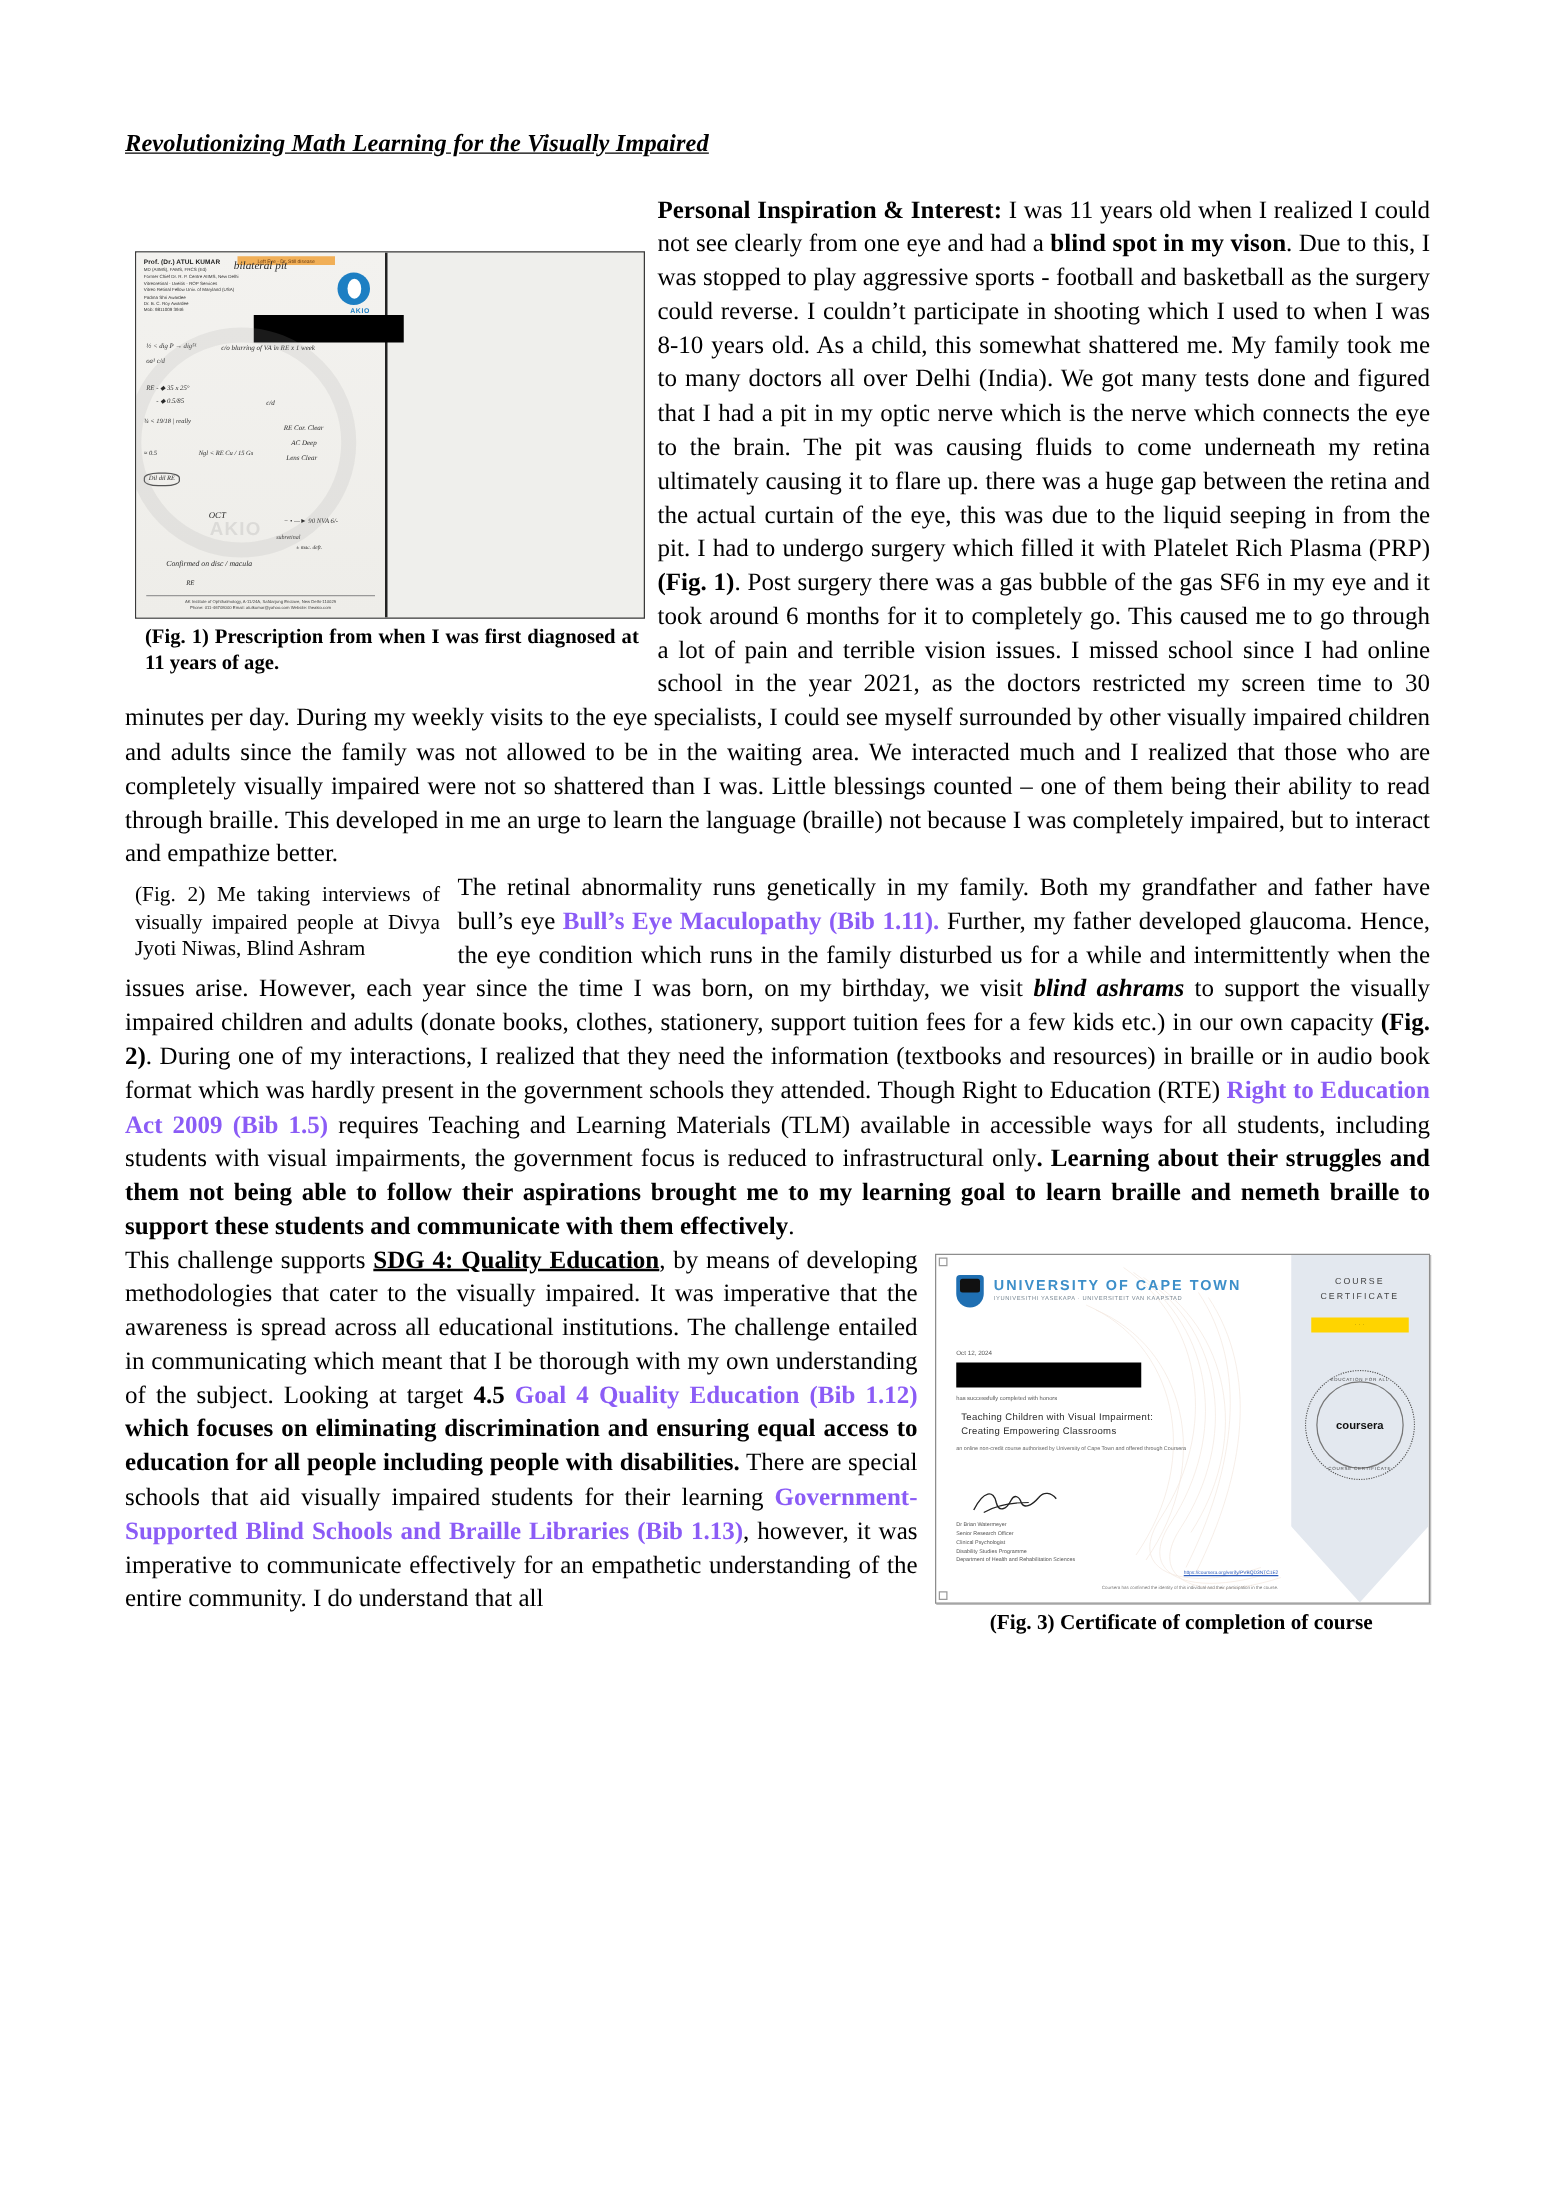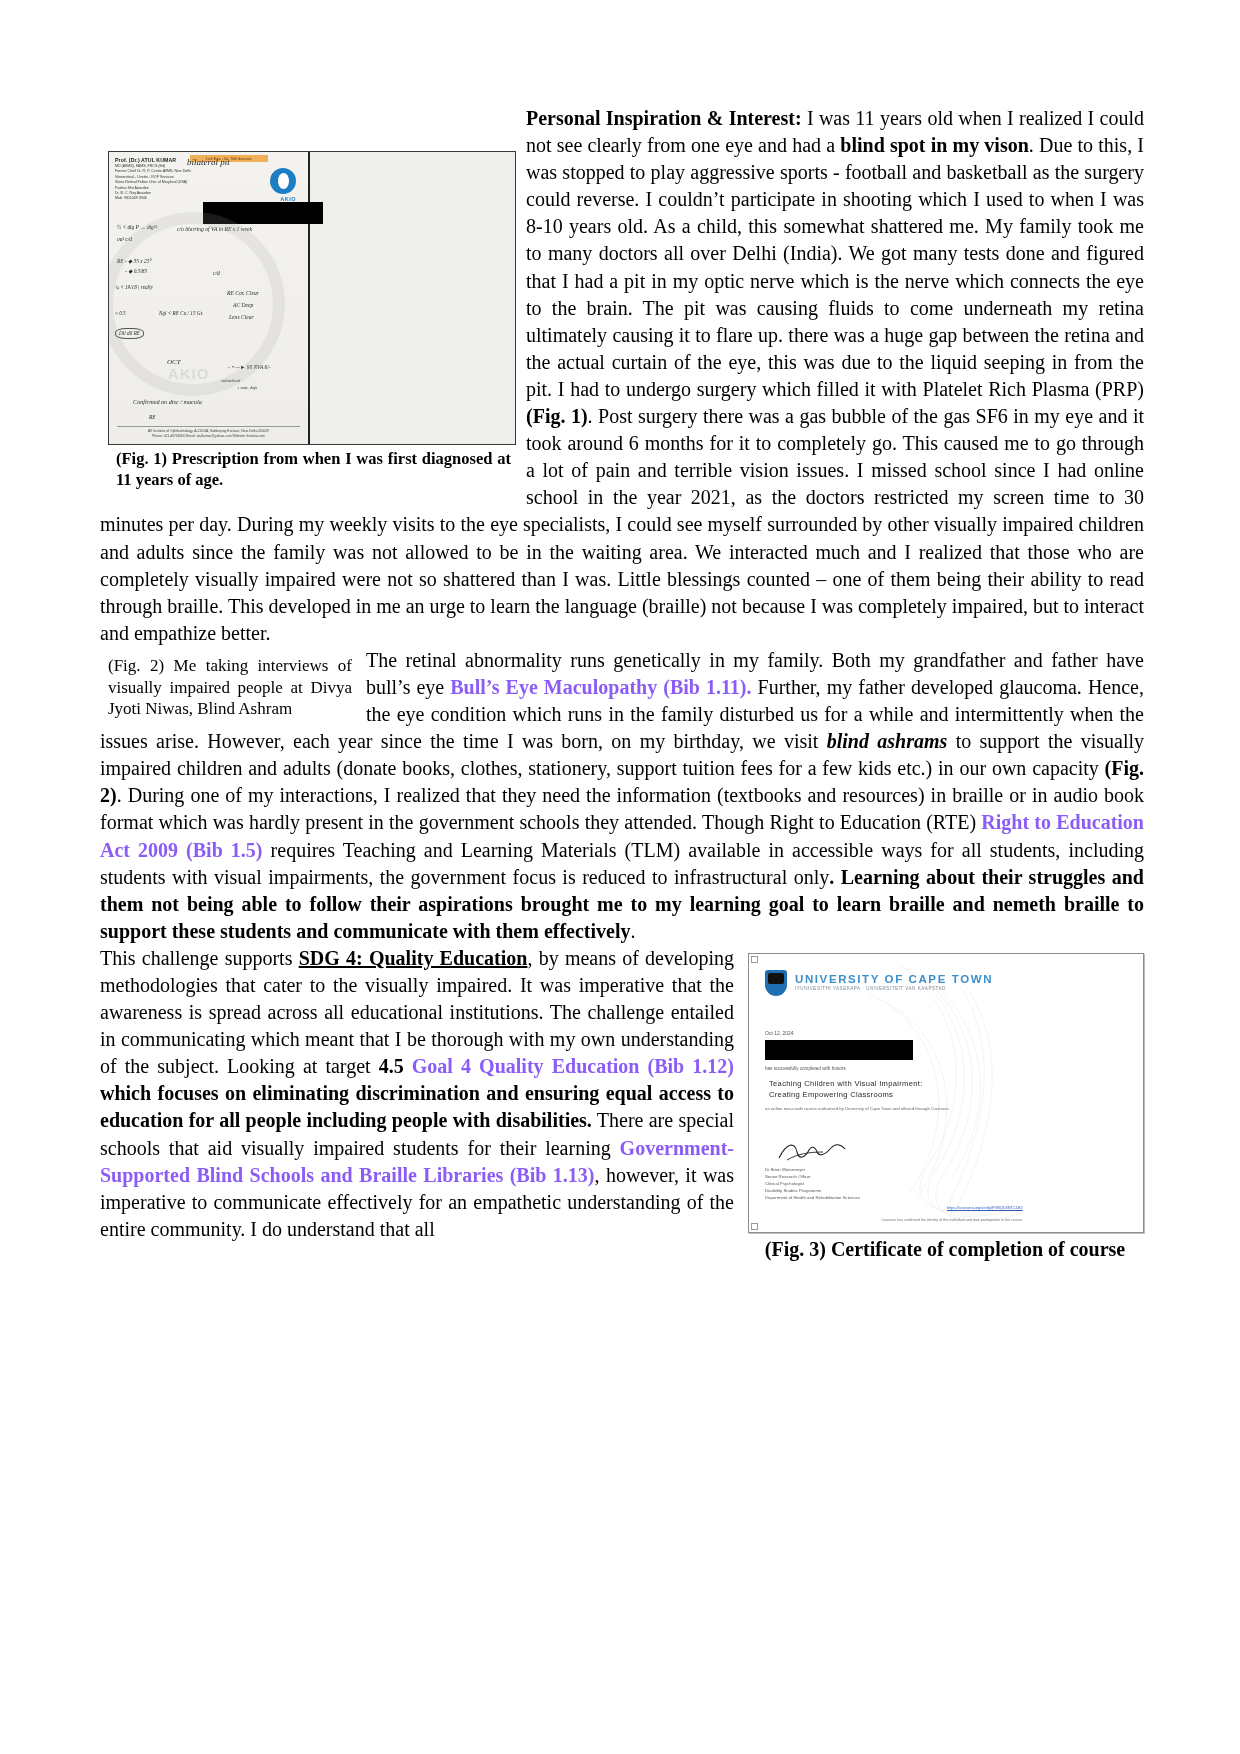--- a/index.html
+++ b/index.html
@@ -290,30 +290,31 @@
     font-family:"Liberation Sans",sans-serif; font-size:3.6px; letter-spacing:.6px; color:#444;
   }
   .cc-seal-bot {
     position:absolute; bottom:5px; left:0; right:0; text-align:center;
     font-family:"Liberation Sans",sans-serif; font-size:3.6px; letter-spacing:.6px; color:#444;
   }
   .guilloche {
     position:absolute; inset:0; pointer-events:none; opacity:.5;
   }
   .fig3-cap {
-    font-size: 20px; font-weight: bold; text-align:center;
+    font-size: 17px; font-weight: bold; text-align:center;
     margin-top: 4px; width: 394px; line-height:1.25;
   }
   .clearfix::after { content:""; display:block; clear:both; }
 </style>
 </head>
 <body>
 
 <div class="page">
 
+  <div class="doc-title">Revolutionizing Math Learning for the Visually Impaired</div>
 
 
 
   <p class="body">
     <span class="fig1-wrap">
       <span class="fig1-img">
         <span class="rx-left">
           <span class="rx-hdrname">Prof. (Dr.) ATUL KUMAR</span>
           <span class="rx-hdrlines" style="white-space:pre-line">MD (AIIMS), FAMS, FRCS (Ed)
 Former Chief Dr. R. P. Centre AIIMS, New Delhi
@@ -418,19 +419,30 @@
             </svg>
           </span>
           <span class="cert-signer" style="white-space:pre-line">Dr Brian Watermeyer
 Senior Research Officer
 Clinical Psychologist
 Disability Studies Programme
 Department of Health and Rehabilitation Sciences</span>
           <span class="cert-verify">https://coursera.org/verify/PVBQD3NTC1E2</span>
           <span class="cert-verify2">Coursera has confirmed the identity of this individual and their participation in the course.</span>
         </span>
+        <span class="cert-right">
+          <span class="cc-title" style="white-space:pre-line">COURSE
+CERTIFICATE</span>
+          <span class="cc-bar">· · ·</span>
+          <span class="cc-seal">
+            <span class="cc-seal-inner"></span>
+            <span class="cc-seal-top">EDUCATION FOR ALL</span>
+            <span class="cc-seal-brand">coursera</span>
+            <span class="cc-seal-bot">COURSE CERTIFICATE</span>
+          </span>
+        </span>
       </span>
       <span class="fig3-cap" style="display:block">(Fig. 3) Certificate of completion of course</span>
     </span>
     <span>This challenge supports </span><span class="b u">SDG 4: Quality Education</span><span>, by means of developing methodologies that cater to the visually impaired. It was imperative that the awareness is spread across all educational institutions. The challenge entailed in communicating which meant that I be thorough with my own understanding of the subject. Looking at target </span><span class="b">4.5 </span><span class="red">Goal 4 Quality Education (Bib 1.12)</span><span class="b"> which focuses on eliminating discrimination and ensuring equal access to education for all people including people with disabilities.</span><span> There are special schools that aid visually impaired students for their learning </span><span class="red">Government-Supported Blind Schools and Braille Libraries (Bib 1.13)</span><span>, however, it was imperative to communicate effectively for an empathetic understanding of the entire community. I do understand that all</span>
   </p>
 
 </div>
 
 </body></html>

